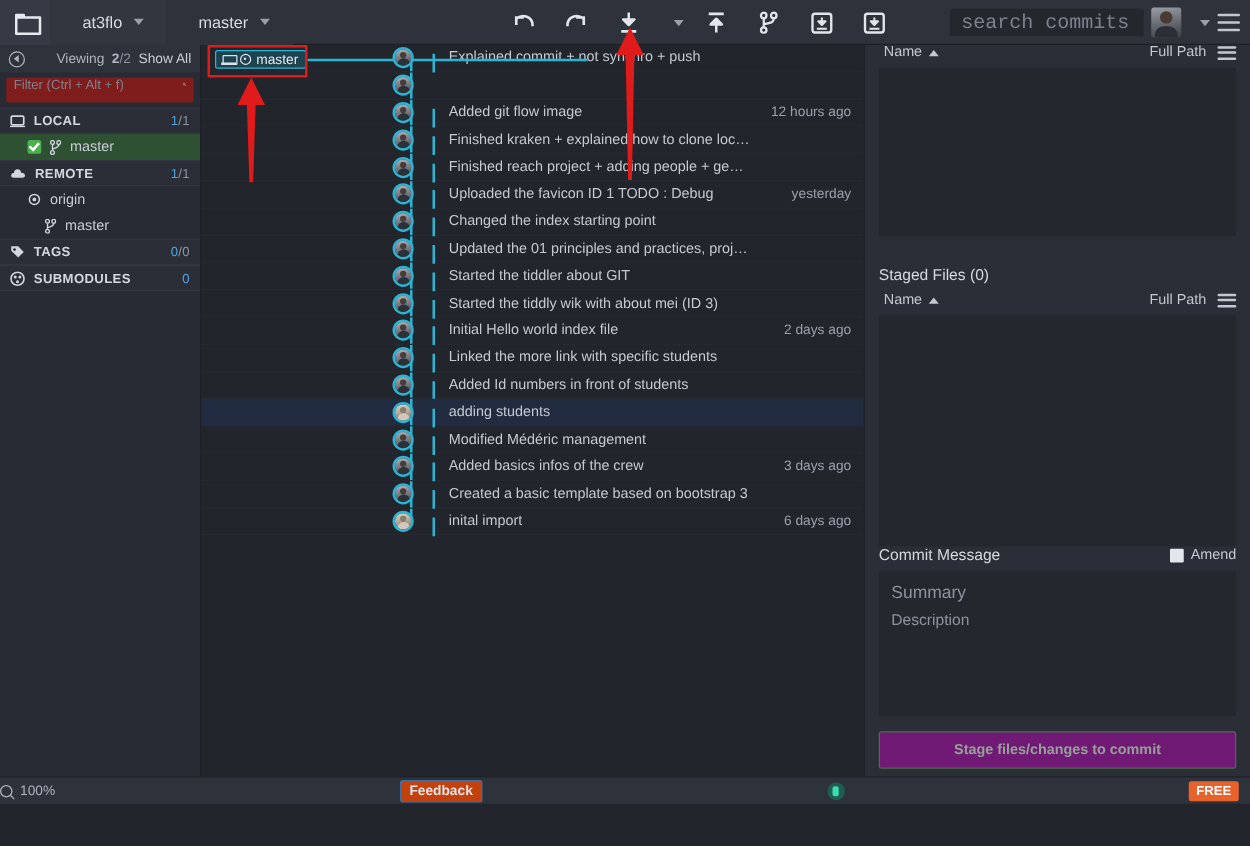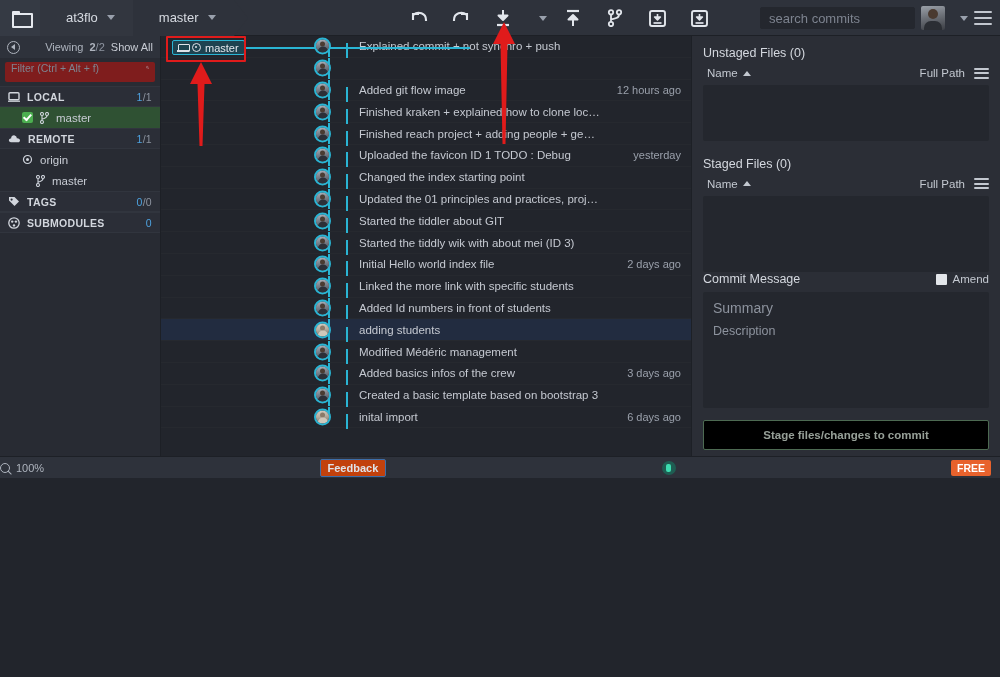--- a/index.html
+++ b/index.html
@@ -3,21 +3,21 @@
 <meta charset="utf-8">
 <style>
   * { box-sizing: border-box; margin: 0; padding: 0; }
   html, body {
     width: 1000px; height: 677px;
     background: #22252c;
     font-family: "Liberation Sans", sans-serif;
     color: #c8ccd4;
     overflow: hidden;
   }
-  #app { position: relative; width: 1000px; height: 478px; display: flex; flex-direction: column; }
+  #app { position: relative; width: 1000px; height: 643px; display: flex; flex-direction: column; }
 
   
   .toolbar {
     height: 36px; min-height: 36px;
     background: #2e323b;
     display: flex; align-items: center;
     position: relative;
     border-bottom: 1px solid #1d2026;
   }
   .repo-icon-wrap {
@@ -70,21 +70,21 @@
     position:absolute; right: 8px; top:0; height:36px;
     display:flex; align-items:center; gap: 6px;
   }
   .search-box {
     width: 155px; height: 22px; background: #24272e; border-radius: 2px;
     display:flex; align-items:center; padding: 0 6px 0 8px;
     border: 1px solid #24272e;
   }
   .search-box input {
     flex:1; background:transparent; border:0; outline:0;
-    color:#c8ccd4; font-size:13px; font-family:Liberation Sans, sans-serif;
+    color:#c8ccd4; font-size:16px; font-family:Liberation Mono, monospace;
   }
   .search-box input::placeholder { color:#7d838f; }
   .avatar-top {
     width:24px;height:24px;border-radius:2px;overflow:hidden;
     background: linear-gradient(170deg,#9aa0a8 0%, #6d7178 45%, #3b3e44 100%);
     position:relative; cursor:pointer;
   }
   .avatar-top:before {
     content:""; position:absolute; left:7px; top:3px; width:10px;height:10px;border-radius:50%;
     background:#4a3a30;
@@ -221,21 +221,21 @@
   .cm-head .t { font-size:12.5px; color:#d4d8df; }
   .amend { margin-left:auto; display:flex;align-items:center;gap:6px;font-size:11.5px;color:#c3c8d0;cursor:pointer;}
   .amend .bx { width:11px;height:11px;background:#e3e6ea;border-radius:1px;}
   .cm-box {
     background:#24272e; margin:0 11px; height:116px; border-radius:2px; padding:8px 10px;
   }
   .cm-summary { font-size:14px; color:#8d939e; }
   .cm-desc { font-size:12.5px; color:#8d939e; margin-top:8px; }
   .stage-btn {
     margin:12px 11px 0 11px; height:30px; border:1px solid #4d6a52; border-radius:2px;
-    background:#000000; color:#97a098; font-size:11.5px; font-weight:bold;
+    background:#701a75; color:#97a098; font-size:11.5px; font-weight:bold;
     display:flex;align-items:center;justify-content:center; cursor:pointer;
   }
 
   
   .statusbar {
     height:22px; min-height:22px; background:#2e323b; border-top:1px solid #1d2026;
     display:flex; align-items:center; justify-content:space-between; padding-right:9px;
     font-size:11px; color:#aeb4be;
   }
   .zoomgrp { display:flex;align-items:center;gap:6px;}
@@ -682,21 +682,20 @@
 
       <div class="ref-line"></div>
       <div class="ref-badge">
         <span class="laptop-ico"></span>
         <span class="tgt-ico"></span>
         <span>master</span>
       </div>
     </div>
 
     <div class="right">
-      <div class="panel-title">Unstaged Files (0)</div>
       <div class="col-head">
         <span>Name</span>
         <span class="sort-up"></span>
         <span class="fp">Full Path</span>
         <span class="list-ico">
             <i></i>
             <i></i>
             <i></i>
           </span>
       </div>

